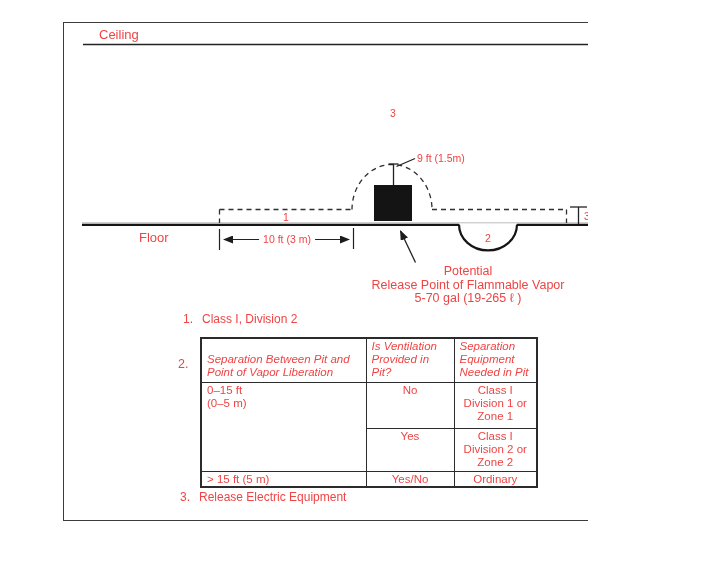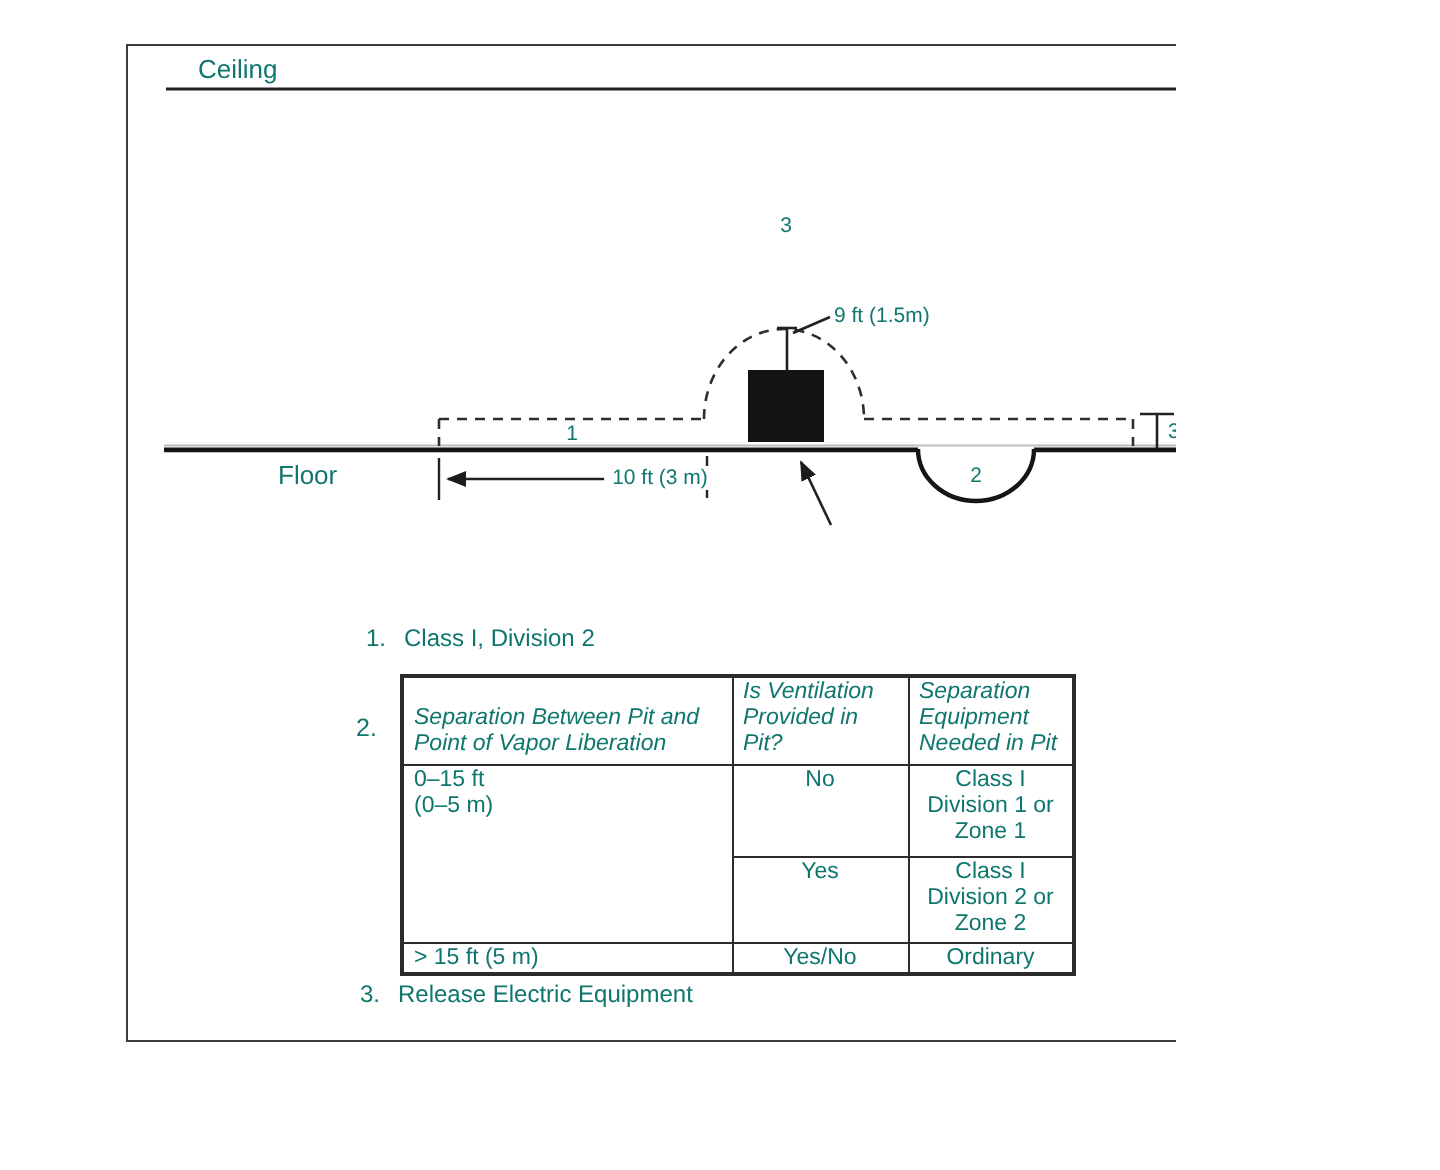--- a/index.html
+++ b/index.html
@@ -1,31 +1,31 @@
 <!DOCTYPE html>
 <html><head>
 <meta charset="utf-8">
 <style>
   html,body{margin:0;padding:0;background:#fff;}
   #page{
     position:relative;width:588px;height:585px;background:#ffffff;
-    font-family:"Liberation Sans","DejaVu Sans",sans-serif;color:#0f766e;
+    font-family:"Liberation Sans","DejaVu Sans",sans-serif;color:#ef4444;
     overflow:hidden;
   }
   .abs{position:absolute;}
   #frame{
     left:63px;top:22px;width:613px;height:497px;
     border:1.6px solid #3c3c3c;background:transparent;
   }
   #diagram-svg{left:0;top:0;width:720px;height:585px;pointer-events:none;}
   .lbl{position:absolute;white-space:nowrap;}
   .lbl-lg{font-size:13px;line-height:15px;}
   .lbl-sm{font-size:10.5px;line-height:12px;}
   .center-x{transform:translateX(-50%);}
-  #dim-10ft{background:#fff;padding:0 4px;margin-left:43px;}
+  #dim-10ft{background:#fff;padding:0 4px;}
   #release-block{
     left:348px;top:265px;width:240px;text-align:center;
     font-size:12.5px;line-height:13.5px;
   }
   .note{position:absolute;font-size:12px;line-height:14px;white-space:nowrap;}
   .note .num{display:inline-block;min-width:11px;margin-right:8px;}
   #note-1{left:183px;top:312px;}
   #note-2{left:178px;top:357px;font-size:12.5px;}
   #note-3{left:180px;top:490px;}
   #hazard-table{
@@ -112,20 +112,25 @@
   <div class="lbl lbl-sm center-x" style="left:286px;top:211px;">1</div>
 
   <div class="lbl lbl-sm center-x" style="left:488px;top:232px;">2</div>
 
   <div class="lbl lbl-sm" style="left:417px;top:152px;">9 ft (1.5m)</div>
 
   <div class="lbl lbl-sm" style="left:584px;top:210px;">3 ft (1m)</div>
 
   <div id="dim-10ft" class="lbl lbl-sm center-x" style="left:287px;top:233px;">10 ft (3 m)</div>
 
+  <div id="release-block" class="abs">
+    <div>Potential</div>
+    <div>Release Point of Flammable Vapor</div>
+    <div>5-70 gal (19-265 ℓ )</div>
+  </div>
 
   <div id="note-1" class="note">
     <span class="num">1.</span><span>Class I, Division 2</span>
   </div>
 
   <div id="note-2" class="note">
     <span class="num">2.</span>
   </div>
 
   <table id="hazard-table">

